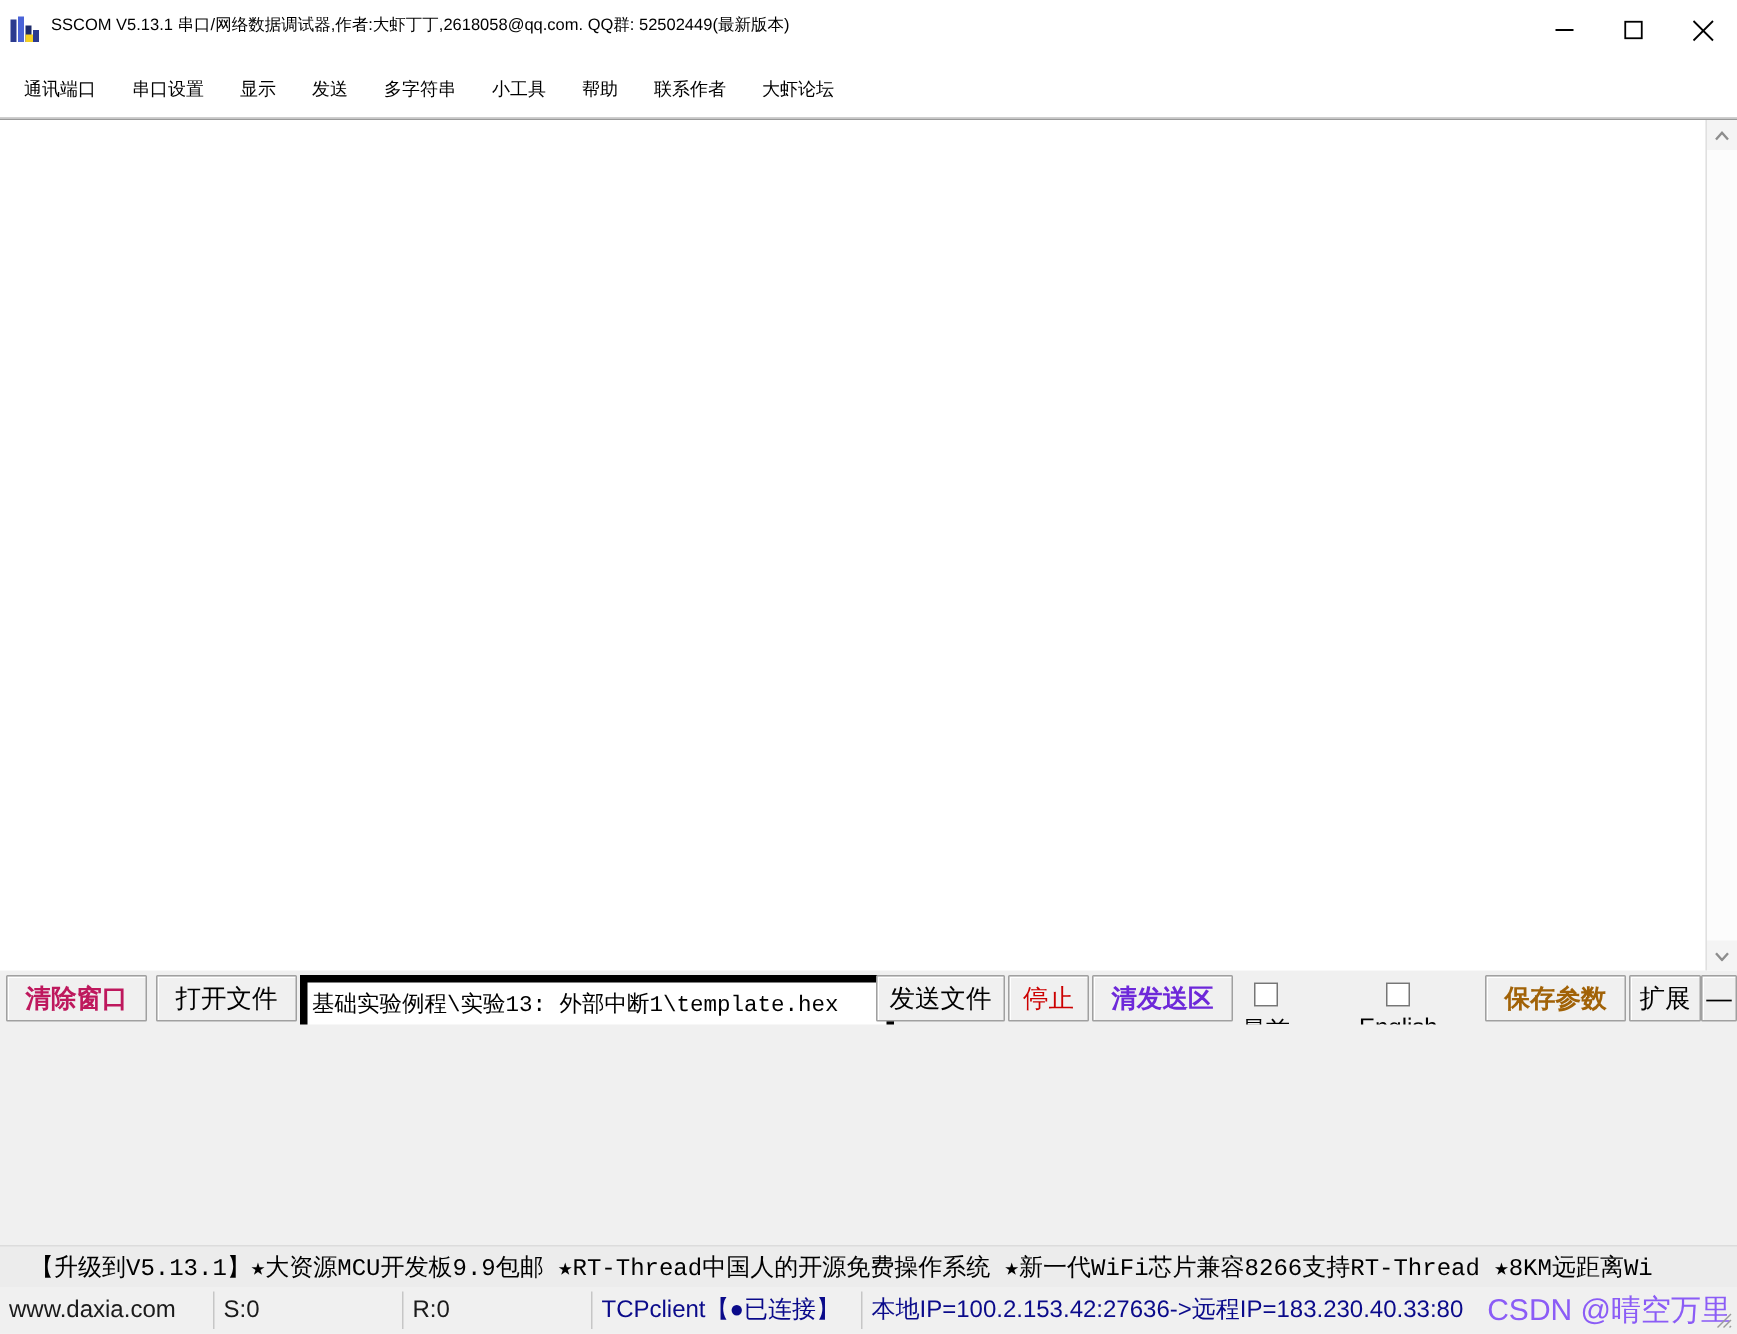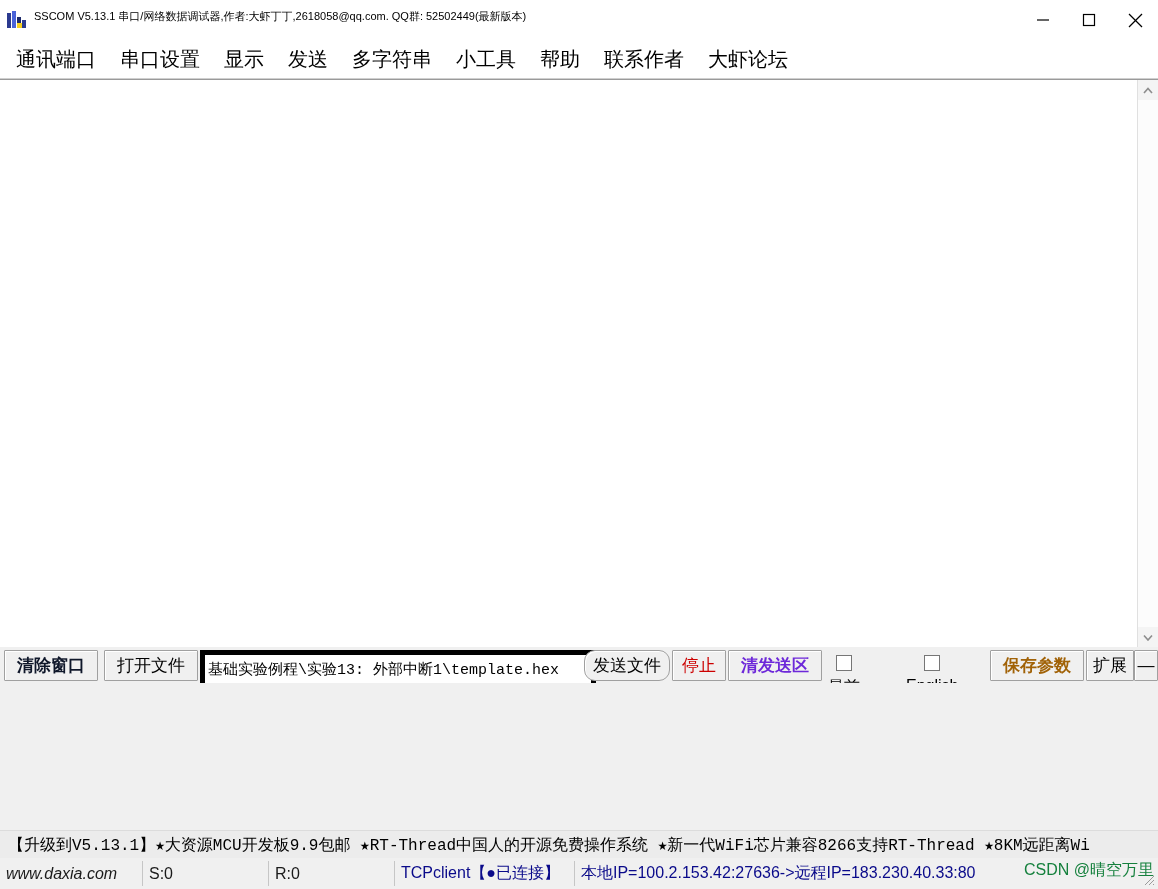--- a/index.html
+++ b/index.html
@@ -18,21 +18,21 @@
   .title-icon{position:absolute;left:6px;top:9px;width:22px;height:22px;}
   .title-text{position:absolute;left:34px;top:9px;font-size:11px;color:#000;white-space:nowrap;
     font-family:"Liberation Sans","DejaVu Sans",sans-serif;}
   .winbtns{position:absolute;right:0;top:0;height:40px;display:flex;}
   .winbtn{width:46px;height:40px;display:flex;align-items:center;justify-content:center;
     font-size:16px;color:#000;cursor:default;}
 
   
   .menubar{position:absolute;left:0;top:40px;width:1158px;height:38px;background:#ffffff;
     display:flex;align-items:center;border-bottom:1px solid #cfcfcf;}
-  .menuitem{padding:3px 10px;margin-left:4px;font-size:20px;white-space:nowrap;cursor:default;}
+  .menuitem{padding:3px 10px;margin-left:4px;font-size:12px;white-space:nowrap;cursor:default;}
   .menuitem:first-child{margin-left:6px;}
 
   
   .recvarea{position:absolute;left:0;top:79px;width:1158px;height:567px;background:#ffffff;
     border-top:1px solid #9a9a9a;}
   .recvtext{position:absolute;left:4px;top:2px;right:22px;bottom:2px;overflow:hidden;
     font-family:"Liberation Mono","DejaVu Sans Mono",monospace;font-size:13px;white-space:pre-wrap;}
   .vscroll{position:absolute;right:0;top:0;width:20px;height:567px;background:#f4f4f4;
     border-left:1px solid #e0e0e0;}
   .vscroll .arrow{position:absolute;left:0;width:20px;height:20px;display:flex;
@@ -62,21 +62,21 @@
   .adbar{position:absolute;left:0;top:830px;width:1158px;height:28px;background:#ececec;
     display:flex;align-items:center;font-family:"Liberation Mono","DejaVu Sans Mono",monospace;
     font-size:16px;white-space:nowrap;overflow:hidden;border-top:1px solid #dcdcdc;}
 
   
   .statusbar{position:absolute;left:0;top:858px;width:1158px;height:31px;background:#f0f0f0;}
   .scell{position:absolute;top:3px;height:25px;display:flex;align-items:center;padding-left:6px;
     font-size:16px;white-space:nowrap;color:#1a1a1a;border-left:1px solid #c6c6c6;}
   .scell.first{border-left:none;}
   .grip{position:absolute;right:3px;bottom:3px;width:14px;height:14px;}
-  .watermark{position:absolute;right:4px;top:2px;font-size:16px;color:#15803d;white-space:nowrap;
+  .watermark{position:absolute;right:4px;top:2px;font-size:20px;color:#8b5cf6;white-space:nowrap;
     font-family:"Liberation Sans","DejaVu Sans",sans-serif;}
 </style>
 </head>
 <body>
 
 <div class="app">
 
   <div class="titlebar">
     <svg class="title-icon" viewBox="0 0 22 22">
       <rect x="1" y="4" width="4" height="15" fill="#2b3a8f"></rect>
@@ -129,24 +129,24 @@
       <div class="track"></div>
       <div class="arrow down">
         <svg width="10" height="7" viewBox="0 0 10 7">
             <polyline points="1,1.5 5,6 9,1.5" fill="none" stroke="#8d8d8d" stroke-width="1.6"></polyline>
           </svg>
       </div>
     </div>
   </div>
 
   <div class="toolbar">
-    <div class="tbtn" style="left:4px;width:92px;color:#0f172a;font-weight:bold;">清除窗口</div>
+    <div class="tbtn" style="left:4px;width:92px;color:#be185d;font-weight:bold;">清除窗口</div>
     <div class="tbtn" style="left:104px;width:92px;">打开文件</div>
     <div class="tfield" style="left:200px;width:380px;">基础实验例程\实验13: 外部中断1\template.hex</div>
-    <div class="tbtn" style="left:584px;width:84px;border-radius:11px;">发送文件</div>
+    <div class="tbtn" style="left:584px;width:84px;">发送文件</div>
     <div class="tbtn" style="left:672px;width:52px;color:#cc0000;">停止</div>
     <div class="tbtn" style="left:728px;width:92px;color:#6d28d9;font-weight:bold;">清发送区</div>
     <div class="tchk" style="left:828px;">
       <span class="cb"></span>
       <span>最前</span>
     </div>
     <div class="tchk" style="left:906px;">
       <span class="cb"></span>
       <span>English</span>
     </div>
@@ -201,25 +201,25 @@
     
     
     
     
 
     
     
   </div>
 
   <div class="adbar">
-    <span style="padding-left:8px;">【升级到V5.13.1】★大资源MCU开发板9.9包邮 ★RT-Thread中国人的开源免费操作系统 ★新一代WiFi芯片兼容8266支持RT-Thread ★8KM远距离Wi</span>
+    <span style="padding-left:20px;">【升级到V5.13.1】★大资源MCU开发板9.9包邮 ★RT-Thread中国人的开源免费操作系统 ★新一代WiFi芯片兼容8266支持RT-Thread ★8KM远距离Wi</span>
   </div>
 
   <div class="statusbar">
-    <div class="scell first" style="left:0px;width:140px;font-style:italic;">www.daxia.com</div>
+    <div class="scell first" style="left:0px;width:140px;">www.daxia.com</div>
     <div class="scell" style="left:142px;width:125px;">S:0</div>
     <div class="scell" style="left:268px;width:125px;">R:0</div>
     <div class="scell" style="left:394px;width:178px;color:#0a0a8a;">TCPclient【●已连接】</div>
     <div class="scell" style="left:574px;width:400px;color:#0a0a8a;">本地IP=100.2.153.42:27636-&gt;远程IP=183.230.40.33:80</div>
     <div class="watermark">CSDN @晴空万里</div>
 
     <svg class="grip" viewBox="0 0 14 14">
       <line x1="13" y1="4" x2="4" y2="13" stroke="#9a9a9a" stroke-width="1"></line>
       <line x1="13" y1="8" x2="8" y2="13" stroke="#9a9a9a" stroke-width="1"></line>
       <line x1="13" y1="12" x2="12" y2="13" stroke="#9a9a9a" stroke-width="1"></line>

